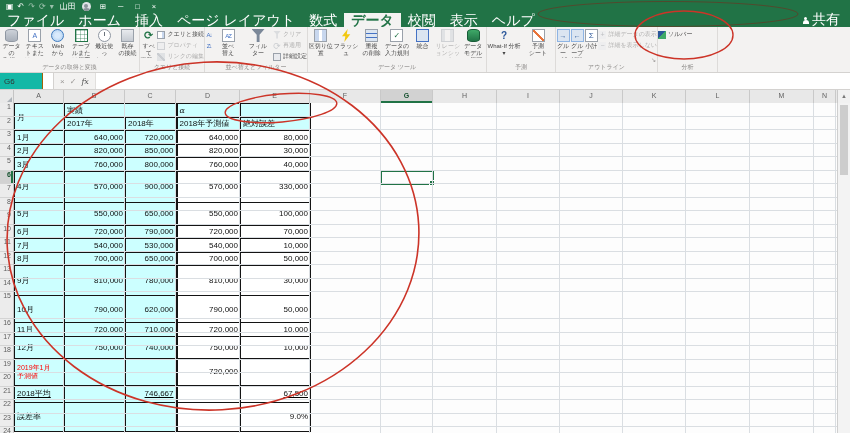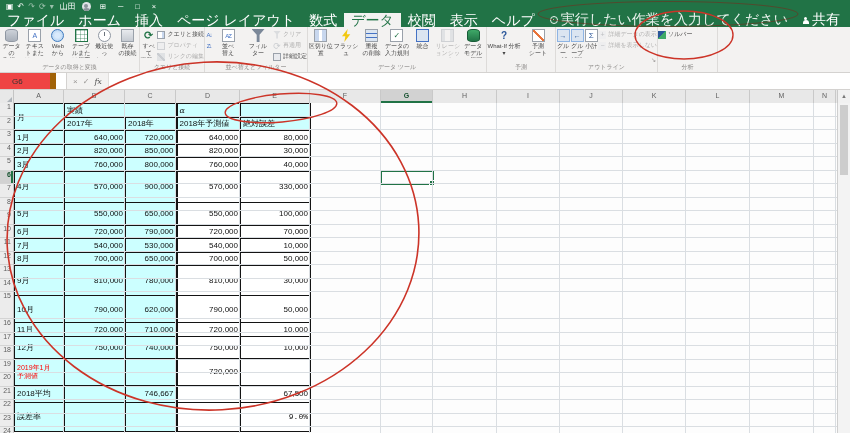--- a/index.html
+++ b/index.html
@@ -13,21 +13,21 @@
   .dim{opacity:.55}
   .title{flex:1;text-align:center;font-size:7.5px;white-space:nowrap;overflow:hidden}
   .tbr{display:flex;align-items:center;gap:6px;padding-right:5px}
   .avatar{width:9px;height:9px;border-radius:50%;background:#dfe3e6;position:relative;overflow:hidden}
   .avatar::before{content:"";position:absolute;left:2.5px;top:1.5px;width:4px;height:4px;border-radius:50%;background:#8a9299}
   .avatar::after{content:"";position:absolute;left:1px;top:6px;width:7px;height:4px;border-radius:50%;background:#8a9299}
   .winbtn{font-size:7.5px;line-height:13px;padding:0 3px}
   
   .tabrow{height:14px;background:#217346;display:flex;align-items:stretch;color:#fff;font-size:14px}
   .tab{padding:1px 7px 0;display:flex;align-items:center;white-space:nowrap}
-  .tab.active{background:#f3f2f1;color:#217346;font-weight:normal}
+  .tab.active{background:#f3f2f1;color:#217346;font-weight:bold}
   .tellme{display:flex;align-items:center;gap:3px;padding:0 8px;color:#ebf3ee;white-space:nowrap}
   .bulb{width:6px;height:6px;border:1px solid #ebf3ee;border-radius:50%;position:relative}
   .bulb::after{content:"";position:absolute;left:2px;top:2px;width:1px;height:1px;background:#ebf3ee}
   .share{margin-left:auto;display:flex;align-items:center;gap:3px;padding-right:10px;white-space:nowrap}
   .person{width:7px;height:7px;position:relative}
   .person::before{content:"";position:absolute;left:2px;top:0;width:3px;height:3px;border-radius:50%;background:#fff}
   .person::after{content:"";position:absolute;left:0.5px;top:3.5px;width:6px;height:3.5px;border-radius:3px 3px 0 0;background:#fff}
   
   .ribbon{height:45px;background:#f3f2f1;border-bottom:1px solid #d4d2d0;display:flex;position:relative}
   .rgroup{position:relative;border-right:1px solid #dddbd9;display:flex;flex-direction:column;box-sizing:border-box;flex:none}
@@ -80,21 +80,21 @@
   .ric-ungroup::after{content:"←";font-size:7px;color:#2b579a}
   .ric-subtotal{background:#fff;border:1px solid #9aa1aa}
   .ric-subtotal::after{content:"Σ";font-size:8px;color:#2b579a}
   .ric-show-detail{background:#e8eaee}
   .ric-show-detail::after{content:"+";font-size:7px;color:#6b727b}
   .ric-hide-detail{background:#e8eaee}
   .ric-hide-detail::after{content:"−";font-size:7px;color:#6b727b}
   .ric-solver{background:linear-gradient(135deg,#2b579a 50%,#3fa968 50%)}
   
   .fbar{height:16px;background:#f3f2f1;border-bottom:1px solid #d4d2d0;display:flex;align-items:stretch;font-size:8px}
-  .namebox{width:38px;background:#ef4444;border-right:6px solid #a16207;display:flex;align-items:center;padding-left:12px;color:#333}
+  .namebox{width:38px;background:#14b8a6;border-right:1px solid #a16207;display:flex;align-items:center;padding-left:4px;color:#333}
   .nbcaret{width:10px;display:flex;align-items:center;justify-content:center;color:#888;font-size:6px;background:#fff;border-right:1px solid #d4d2d0}
   .fxbtns{display:flex;align-items:center;gap:5px;padding:0 6px;background:#f3f2f1;border-right:1px solid #e1dfdd}
   .fxbtns span{font-size:8px;color:#9a9896}
   .fxsym{font-style:italic;color:#555 !important;font-family:"DejaVu Serif",serif}
   .finput{flex:1;background:#fff}
   
   .sheet{position:relative;height:345px;background:#fff;overflow:hidden}
   .chrow{display:flex;height:13px;background:#e8e8e8;border-bottom:1px solid #b2b2b2;font-size:7px;color:#5f5f5f}
   .corner{width:14px;flex:none;border-right:1px solid #c4c4c4;position:relative;box-sizing:border-box}
   .corner::after{content:"";position:absolute;right:1px;bottom:1px;border-left:5px solid transparent;border-bottom:5px solid #aeb4ba}
@@ -151,24 +151,20 @@
         <div class="tab">ファイル</div>
         <div class="tab">ホーム</div>
         <div class="tab">挿入</div>
         <div class="tab">ページ レイアウト</div>
         <div class="tab">数式</div>
         <div class="tab active">データ</div>
         <div class="tab">校閲</div>
         <div class="tab">表示</div>
         <div class="tab">ヘルプ</div>
       </div>
-    <div class="tellme">
-      <span class="bulb"></span>
-      <span>実行したい作業を入力してください</span>
-    </div>
     <div class="share">
       <span class="person"></span>
       <span>共有</span>
     </div>
   </div>
 
   <div class="ribbon">
       <div class="rgroup g1">
         <div class="rbtns">
           <div class="rbtn-l">
@@ -525,28 +521,28 @@
                 <td class="num">10,000</td>
               </tr>
               <tr style="height: 27px;">
                 <td class="cyan redtext">2019年1月
 予測値</td>
                 <td class="cyan"></td>
                 <td class="cyan"></td>
                 <td class="num bl2">720,000</td>
                 <td></td>
               </tr>
-              <tr style="height: 17px;">
+              <tr style="height: 17px; text-decoration: underline;">
                 <td class="cyan">2018平均</td>
                 <td class="cyan"></td>
                 <td class="cyan num">746,667</td>
                 <td class="bl2"></td>
                 <td class="num">67,500</td>
               </tr>
-              <tr style="height: 29px; font-family: Liberation Mono, monospace;">
+              <tr style="height: 29px;">
                 <td class="cyan">誤差率</td>
                 <td class="cyan"></td>
                 <td class="cyan"></td>
                 <td class="bl2"></td>
                 <td class="num">9.0%</td>
               </tr>
             </tbody>
           </table>
         <div class="selbox" style="left:366px;top:66.5px;width:54px;height:15.5px"></div>
       <div class="vline" style="left: 49px;"></div>

